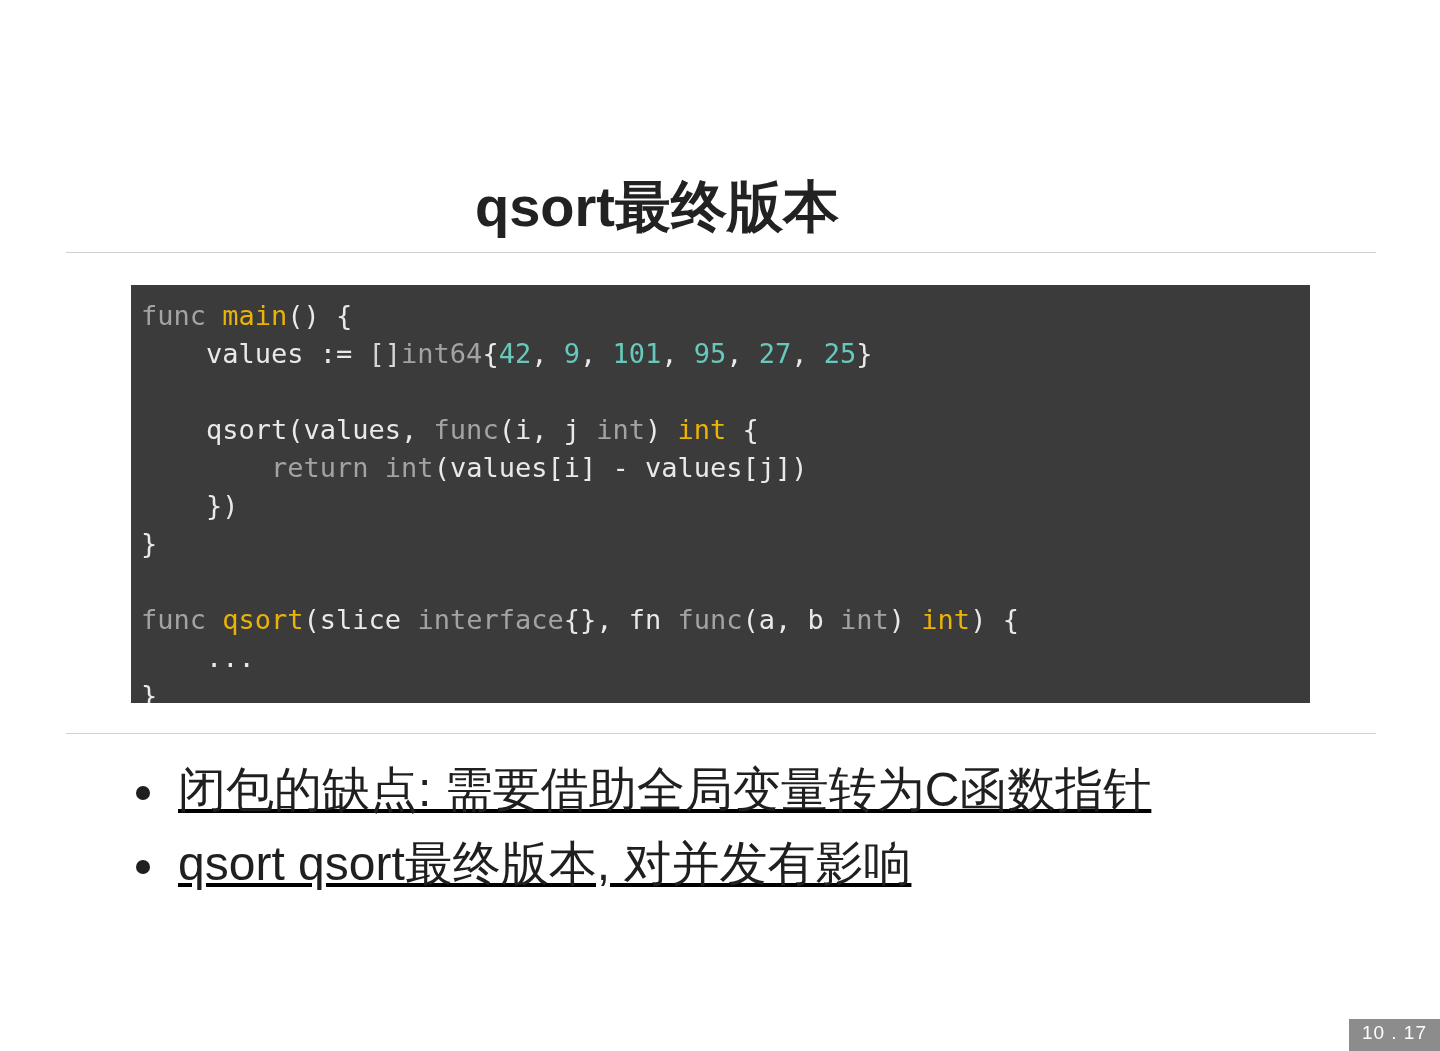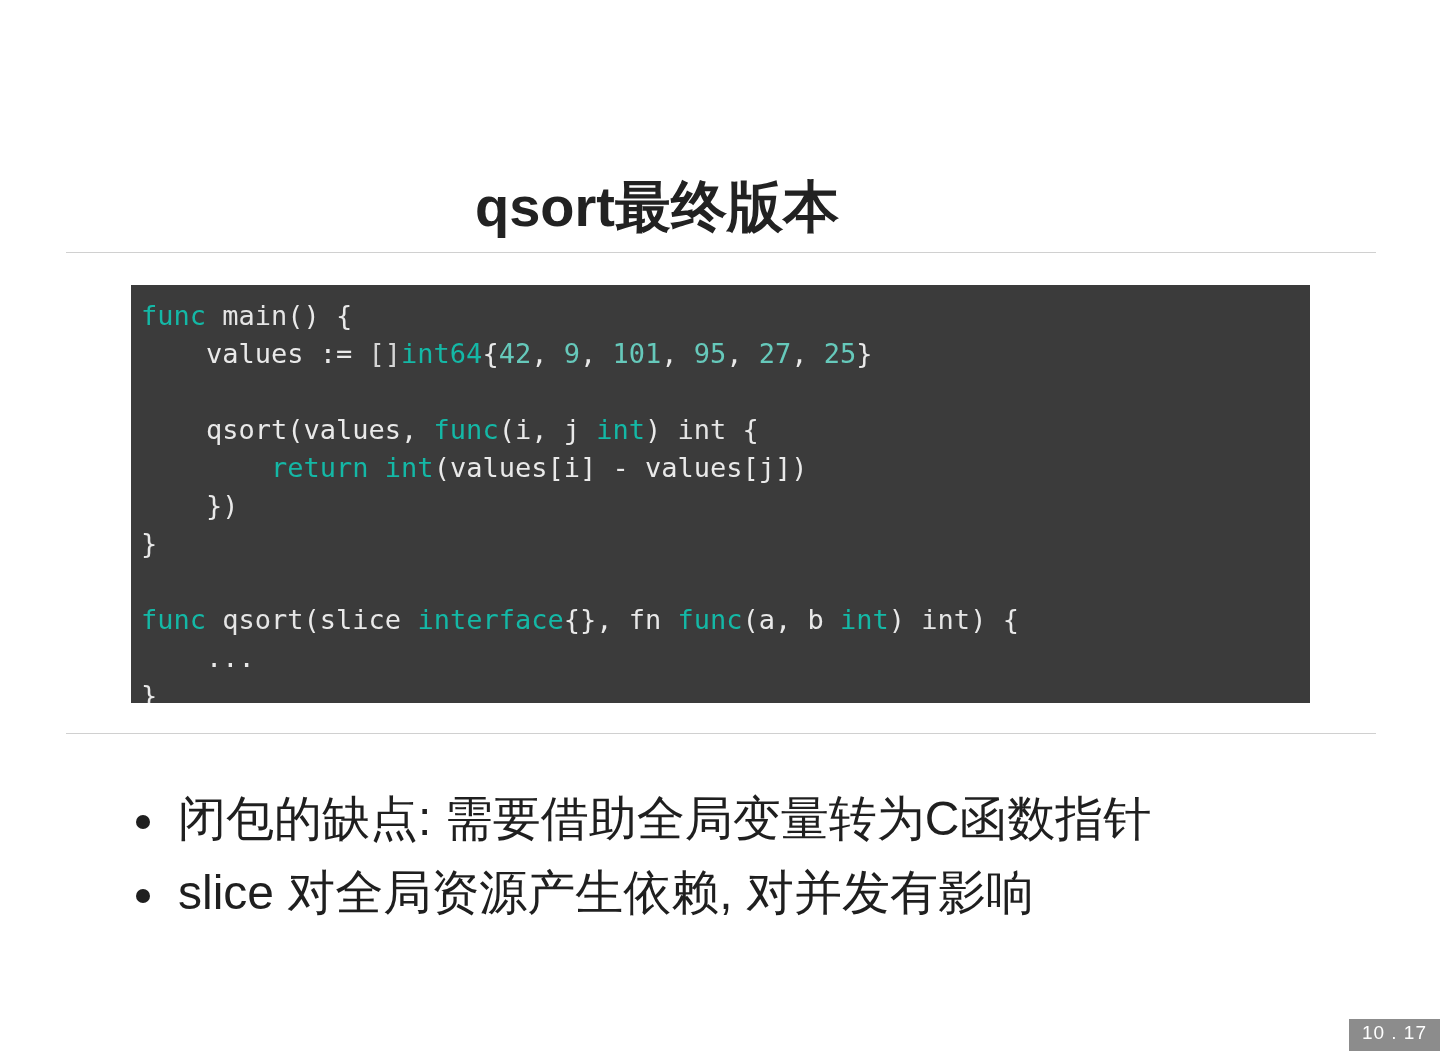--- a/index.html
+++ b/index.html
@@ -64,35 +64,36 @@
     font-family: "DejaVu Sans Mono", "Liberation Mono", monospace;
     font-size: 27px;
     line-height: 38px;
     color: #e8e8e8;
     white-space: pre;
     letter-spacing: 0px;
   }
   .code-line { display: block; height: 38px; }
 
   
-  .tok-kw   { color: #14b8a6; }  
-  .tok-fn   { color: #e5e5e5; text-align: center; }  
+  .tok-kw   { color: #a3a3a3; }  
+  .tok-fn   { color: #eab308; text-align: center; }  
   .tok-num  { color: #66c9bb; }  
   .tok-pln  { color: #e9e9e9; }  
   .tok-dim  { color: #d5d5d5; }
 
   
   .bullets {
     position: absolute;
     left: 120px;
-    top: 782px;
+    top: 753px;
     width: 1280px;
     list-style: none;
     margin: 0;
     padding: 0;
+    text-decoration: underline;
   }
   .bullet-item {
     position: relative;
     padding-left: 58px;
     font-size: 48px;
     line-height: 74px;
     color: #1f1f1f;
     white-space: nowrap;
   }
   .bullet-item::before {
@@ -130,18 +131,18 @@
   <div class="divider divider-top"></div>
 
   <div class="code-block">
     <pre class="code-pre"><span class="code-line"><span class="tok-kw">func</span><span class="tok-pln"> </span><span class="tok-fn">main</span><span class="tok-pln">() {</span></span><span class="code-line"><span class="tok-pln">    values := </span><span class="tok-dim">[]</span><span class="tok-kw">int64</span><span class="tok-pln">{</span><span class="tok-num">42</span><span class="tok-pln">, </span><span class="tok-num">9</span><span class="tok-pln">, </span><span class="tok-num">101</span><span class="tok-pln">, </span><span class="tok-num">95</span><span class="tok-pln">, </span><span class="tok-num">27</span><span class="tok-pln">, </span><span class="tok-num">25</span><span class="tok-pln">}</span></span><span class="code-line">&nbsp;</span><span class="code-line"><span class="tok-pln">    qsort(values, </span><span class="tok-kw">func</span><span class="tok-pln">(i, j </span><span class="tok-kw">int</span><span class="tok-pln">) </span><span class="tok-fn">int</span><span class="tok-pln"> {</span></span><span class="code-line"><span class="tok-pln">        </span><span class="tok-kw">return</span><span class="tok-pln"> </span><span class="tok-kw">int</span><span class="tok-pln">(values[i] - values[j])</span></span><span class="code-line"><span class="tok-pln">    })</span></span><span class="code-line"><span class="tok-pln">}</span></span><span class="code-line">&nbsp;</span><span class="code-line"><span class="tok-kw">func</span><span class="tok-pln"> </span><span class="tok-fn">qsort</span><span class="tok-pln">(slice </span><span class="tok-kw">interface</span><span class="tok-pln">{}, fn </span><span class="tok-kw">func</span><span class="tok-pln">(a, b </span><span class="tok-kw">int</span><span class="tok-pln">) </span><span class="tok-fn">int</span><span class="tok-pln">) {</span></span><span class="code-line"><span class="tok-pln">    ...</span></span><span class="code-line"><span class="tok-pln">}</span></span></pre>
   </div>
 
   <div class="divider divider-bottom"></div>
 
   <ul class="bullets">
       <li class="bullet-item"><span>闭包的缺点: 需要借助全局变量转为C函数指针</span></li>
-      <li class="bullet-item"><span>slice 对全局资源产生依赖, 对并发有影响</span></li>
+      <li class="bullet-item"><span>qsort qsort最终版本, 对并发有影响</span></li>
     </ul>
 
   <div class="page-badge">10 . 17</div>
 
 </div>
 
 </body></html>

